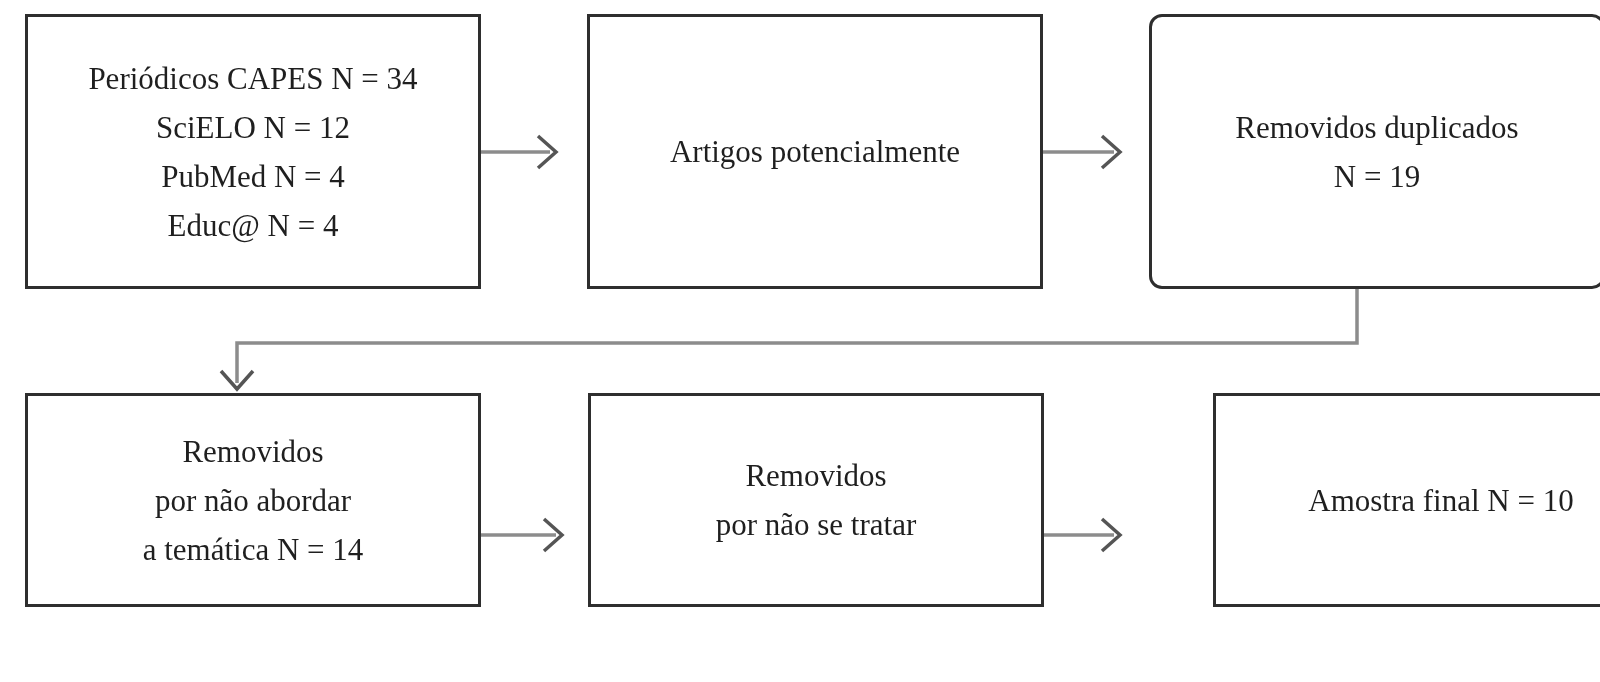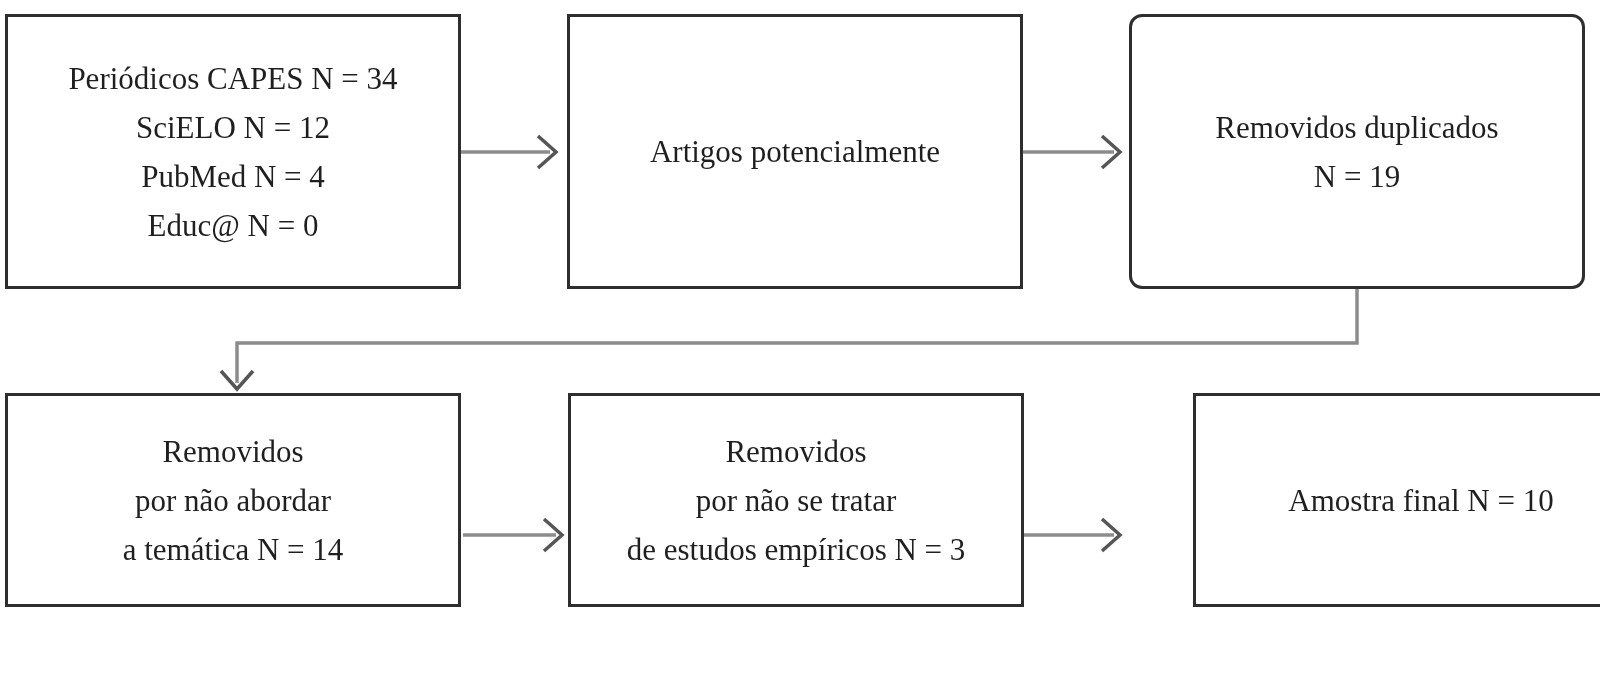--- a/index.html
+++ b/index.html
@@ -45,20 +45,21 @@
     background: var(--box-fill);
     border: 3px solid var(--border);
     display: flex;
     flex-direction: column;
     justify-content: center;
     align-items: center;
     text-align: left;
     color: var(--text);
     font-size: 31px;
     line-height: 49px;
+    margin-left: 20px;
   }
   .row2 { height: 214px; }
   .pos-b1 { left: 5px;    top: 14px; }
   .pos-b2 { left: 567px;  top: 14px; }
   .pos-b3 { left: 1129px; top: 14px; border-radius: 13px; }
   .pos-b4 { left: 5px;    top: 393px; }
   .pos-b5 { left: 568px;  top: 393px; }
   .pos-b6 { left: 1193px; top: 393px; }
   .line { white-space: nowrap; }
 </style>
@@ -87,41 +88,40 @@
     <g>
       <line class="arrow-line" x1="1023" y1="535" x2="1114" y2="535"></line>
       <polyline class="arrow-head" points="1102,519 1120,535 1102,551"></polyline>
     </g>
   </svg>
 
   <div class="box pos-b1">
     <div class="line">Periódicos CAPES N = 34</div>
     <div class="line">SciELO N = 12</div>
     <div class="line">PubMed N = 4</div>
-    <div class="line">Educ@ N = 0</div>
+    <div class="line">Educ@ N = 4</div>
   </div>
 
   <div class="box pos-b2">
     <div class="line">Artigos potencialmente</div>
   </div>
 
   <div class="box pos-b3">
     <div class="line">Removidos duplicados</div>
     <div class="line">N = 19</div>
   </div>
 
   <div class="box row2 pos-b4">
     <div class="line">Removidos</div>
     <div class="line">por não abordar</div>
     <div class="line">a temática N = 14</div>
   </div>
 
   <div class="box row2 pos-b5">
     <div class="line">Removidos</div>
     <div class="line">por não se tratar</div>
-    <div class="line">de estudos empíricos N = 3</div>
   </div>
 
   <div class="box row2 pos-b6">
     <div class="line">Amostra final N = 10</div>
   </div>
 
 </div>
 
 </body></html>

